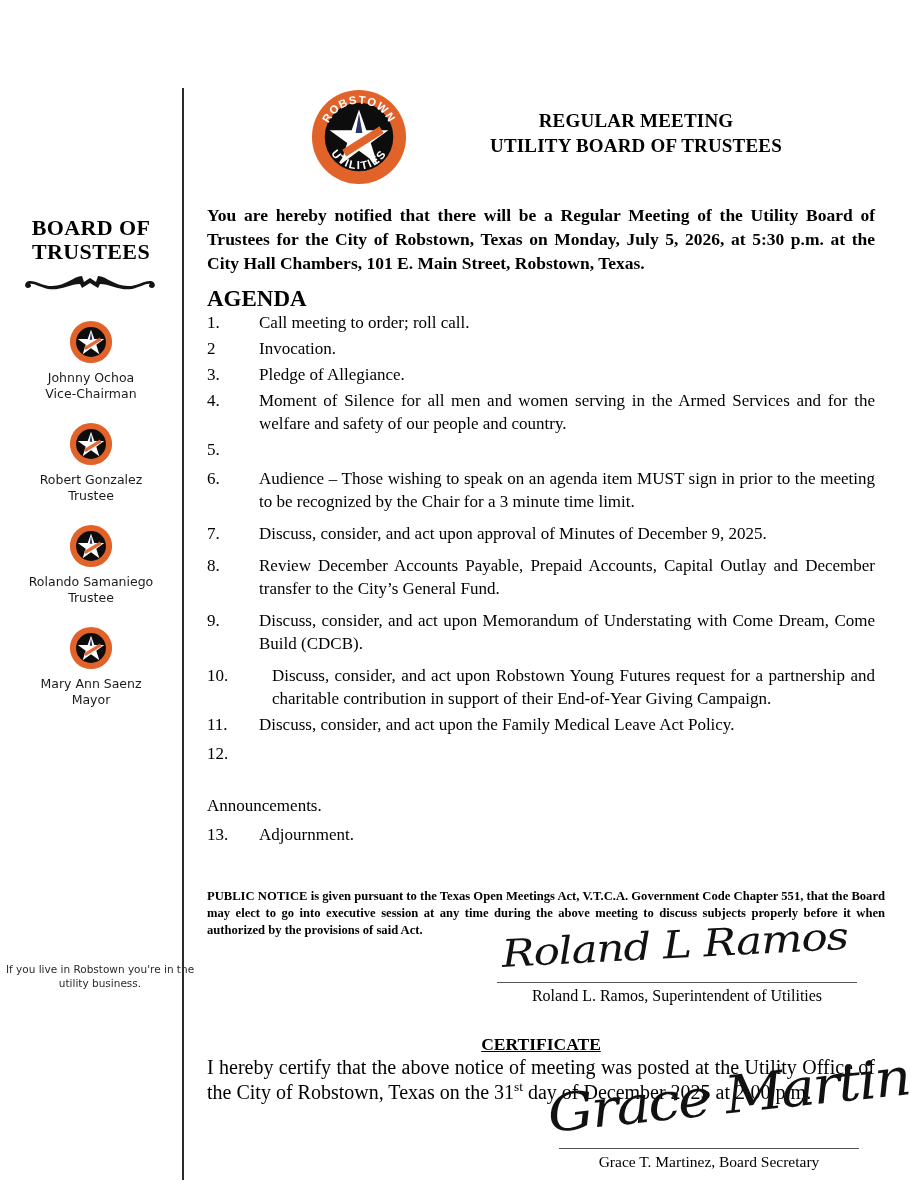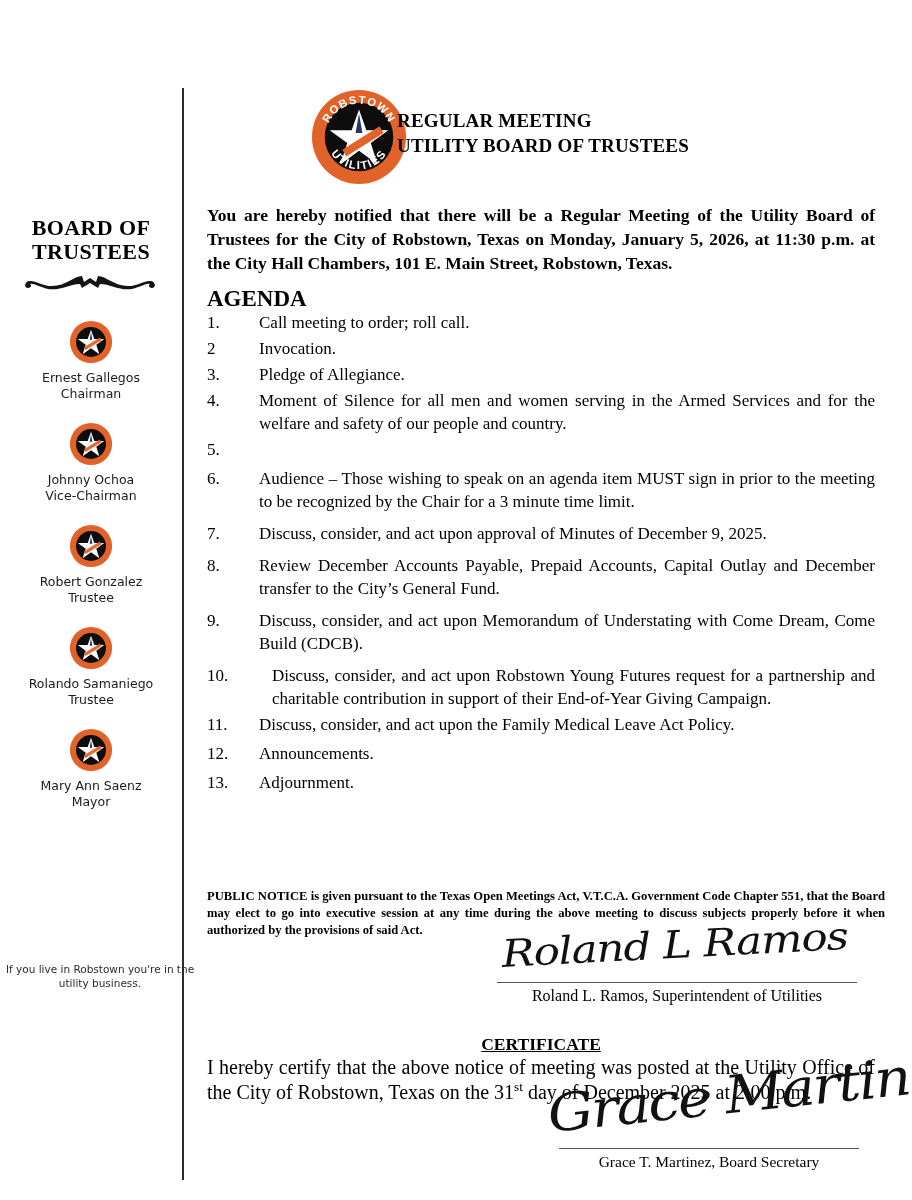--- a/index.html
+++ b/index.html
@@ -111,21 +111,21 @@
     left: 103px;
     top: 88px;
     width: 98px;
     height: 98px;
   }
   .letterhead-title {
     position: absolute;
     left: 190px;
     top: 108px;
     width: 478px;
-    text-align: left;
+    text-align: center;
     font-family: "Liberation Serif", serif;
     font-weight: bold;
     font-size: 19px;
     line-height: 25px;
     letter-spacing: 0.2px;
   }
 
   .notice {
     position: absolute;
     left: 0;
@@ -273,31 +273,20 @@
     <div class="sidebar-title">BOARD OF TRUSTEES</div>
 
     <div class="flourish">
       <svg viewBox="0 0 140 34" width="140" height="34" aria-hidden="true">
         <path d="M6 20 C2 20 2 14 7 13 C13 12 20 18 30 18 C44 18 52 8 60 8 L62 14 L68 10 L74 14 L76 8 C84 8 92 18 106 18 C116 18 123 12 129 13 C134 14 134 20 130 20 C127 20 126 17 128 16 C124 15 119 19 110 21 C98 23 88 16 78 16 L76 20 L68 15 L60 20 L58 16 C48 16 38 23 26 21 C17 19 12 15 8 16 C10 17 9 20 6 20 Z" fill="#141414"></path>
       </svg>
     </div>
 
     <div class="member-list">
 
-      <div class="member">
-        <svg class="member-emblem" viewBox="0 0 100 100">
-          <circle cx="50" cy="50" r="48" fill="#E2632A"></circle>
-          <circle cx="50" cy="50" r="34" fill="#0d0d0d"></circle>
-          <path d="M50 22 L57.5 43 L80 43 L62 56 L69 78 L50 64 L31 78 L38 56 L20 43 L42.5 43 Z" fill="#ffffff"></path>
-          <path d="M34 62 L70 40 L74 46 L38 68 Z" fill="#E2632A" opacity="0.95"></path>
-          <path d="M50 27 L53 45 L47 45 Z" fill="#27356b"></path>
-        </svg>
-        <div class="member-name">Ernest Gallegos</div>
-        <div class="member-role">Chairman</div>
-      </div>
 
       <div class="member">
         <svg class="member-emblem" viewBox="0 0 100 100">
           <circle cx="50" cy="50" r="48" fill="#E2632A"></circle>
           <circle cx="50" cy="50" r="34" fill="#0d0d0d"></circle>
           <path d="M50 22 L57.5 43 L80 43 L62 56 L69 78 L50 64 L31 78 L38 56 L20 43 L42.5 43 Z" fill="#ffffff"></path>
           <path d="M34 62 L70 40 L74 46 L38 68 Z" fill="#E2632A" opacity="0.95"></path>
           <path d="M50 27 L53 45 L47 45 Z" fill="#27356b"></path>
         </svg>
         <div class="member-name">Johnny Ochoa</div>
@@ -365,21 +354,21 @@
       <path d="M50 22 L57.5 43 L80 43 L62 56 L69 78 L50 64 L31 78 L38 56 L20 43 L42.5 43 Z" fill="#ffffff"></path>
       <path d="M33 63 L71 39 L75 46 L37 70 Z" fill="#E2632A"></path>
       <path d="M50 26 L53.5 46 L46.5 46 Z" fill="#27356b"></path>
     </svg>
 
     <div class="letterhead-title">
       <div>REGULAR MEETING</div>
       <div>UTILITY BOARD OF TRUSTEES</div>
     </div>
 
-    <div class="notice">You are hereby notified that there will be a Regular Meeting of the Utility Board of Trustees for the City of Robstown, Texas on Monday, January 5, 2026, at 11:30 p.m. at the City Hall Chambers, 101 E. Main Street, Robstown, Texas.</div>
+    <div class="notice">You are hereby notified that there will be a Regular Meeting of the Utility Board of Trustees for the City of Robstown, Texas on Monday, July 5, 2026, at 5:30 p.m. at the City Hall Chambers, 101 E. Main Street, Robstown, Texas.</div>
 
     <div class="agenda-heading">AGENDA</div>
 
     <div class="agenda">
 
       <div class="agenda-item">
         <div class="agenda-num">1.</div>
         <div class="agenda-text nojust">Call meeting to order; roll call.</div>
       </div>
 
@@ -427,21 +416,21 @@
       <div class="agenda-item" style="margin-top:9px;gap:13px;">
         <div class="agenda-num">10.</div>
         <div class="agenda-text">Discuss, consider, and act upon Robstown Young Futures request for a partnership and charitable contribution in support of their End-of-Year Giving Campaign.</div>
       </div>
 
       <div class="agenda-item" style="">
         <div class="agenda-num">11.</div>
         <div class="agenda-text nojust">Discuss, consider, and act upon the Family Medical Leave Act Policy.</div>
       </div>
 
-      <div class="agenda-item" style="margin-top:6px;">
+      <div class="agenda-item" style="margin-top:6px;flex-direction:column;">
         <div class="agenda-num">12.</div>
         <div class="agenda-text nojust">Announcements.</div>
       </div>
 
       <div class="agenda-item" style="margin-top:6px;">
         <div class="agenda-num">13.</div>
         <div class="agenda-text nojust">Adjournment.</div>
       </div>
 
     </div>

